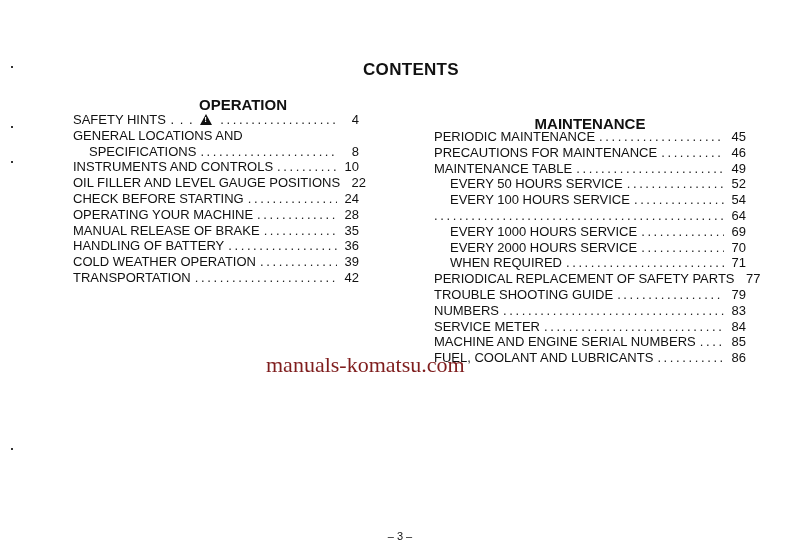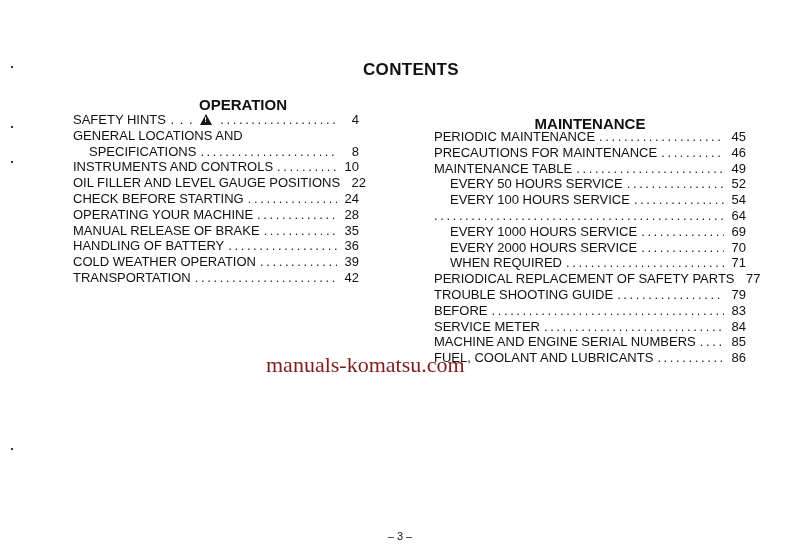--- a/index.html
+++ b/index.html
@@ -226,21 +226,21 @@
     <span class="label">PERIODICAL REPLACEMENT OF SAFETY PARTS</span>
     <span class="dots"></span>
     <span class="page">77</span>
   </div>
   <div class="toc-row">
     <span class="label">TROUBLE SHOOTING GUIDE</span>
     <span class="dots"></span>
     <span class="page">79</span>
   </div>
   <div class="toc-row">
-    <span class="label">BEFORE</span>
+    <span class="label">NUMBERS</span>
     <span class="dots"></span>
     <span class="page">83</span>
   </div>
   <div class="toc-row">
     <span class="label">SERVICE METER</span>
     <span class="dots"></span>
     <span class="page">84</span>
   </div>
   <div class="toc-row">
     <span class="label">MACHINE AND ENGINE SERIAL NUMBERS</span>

